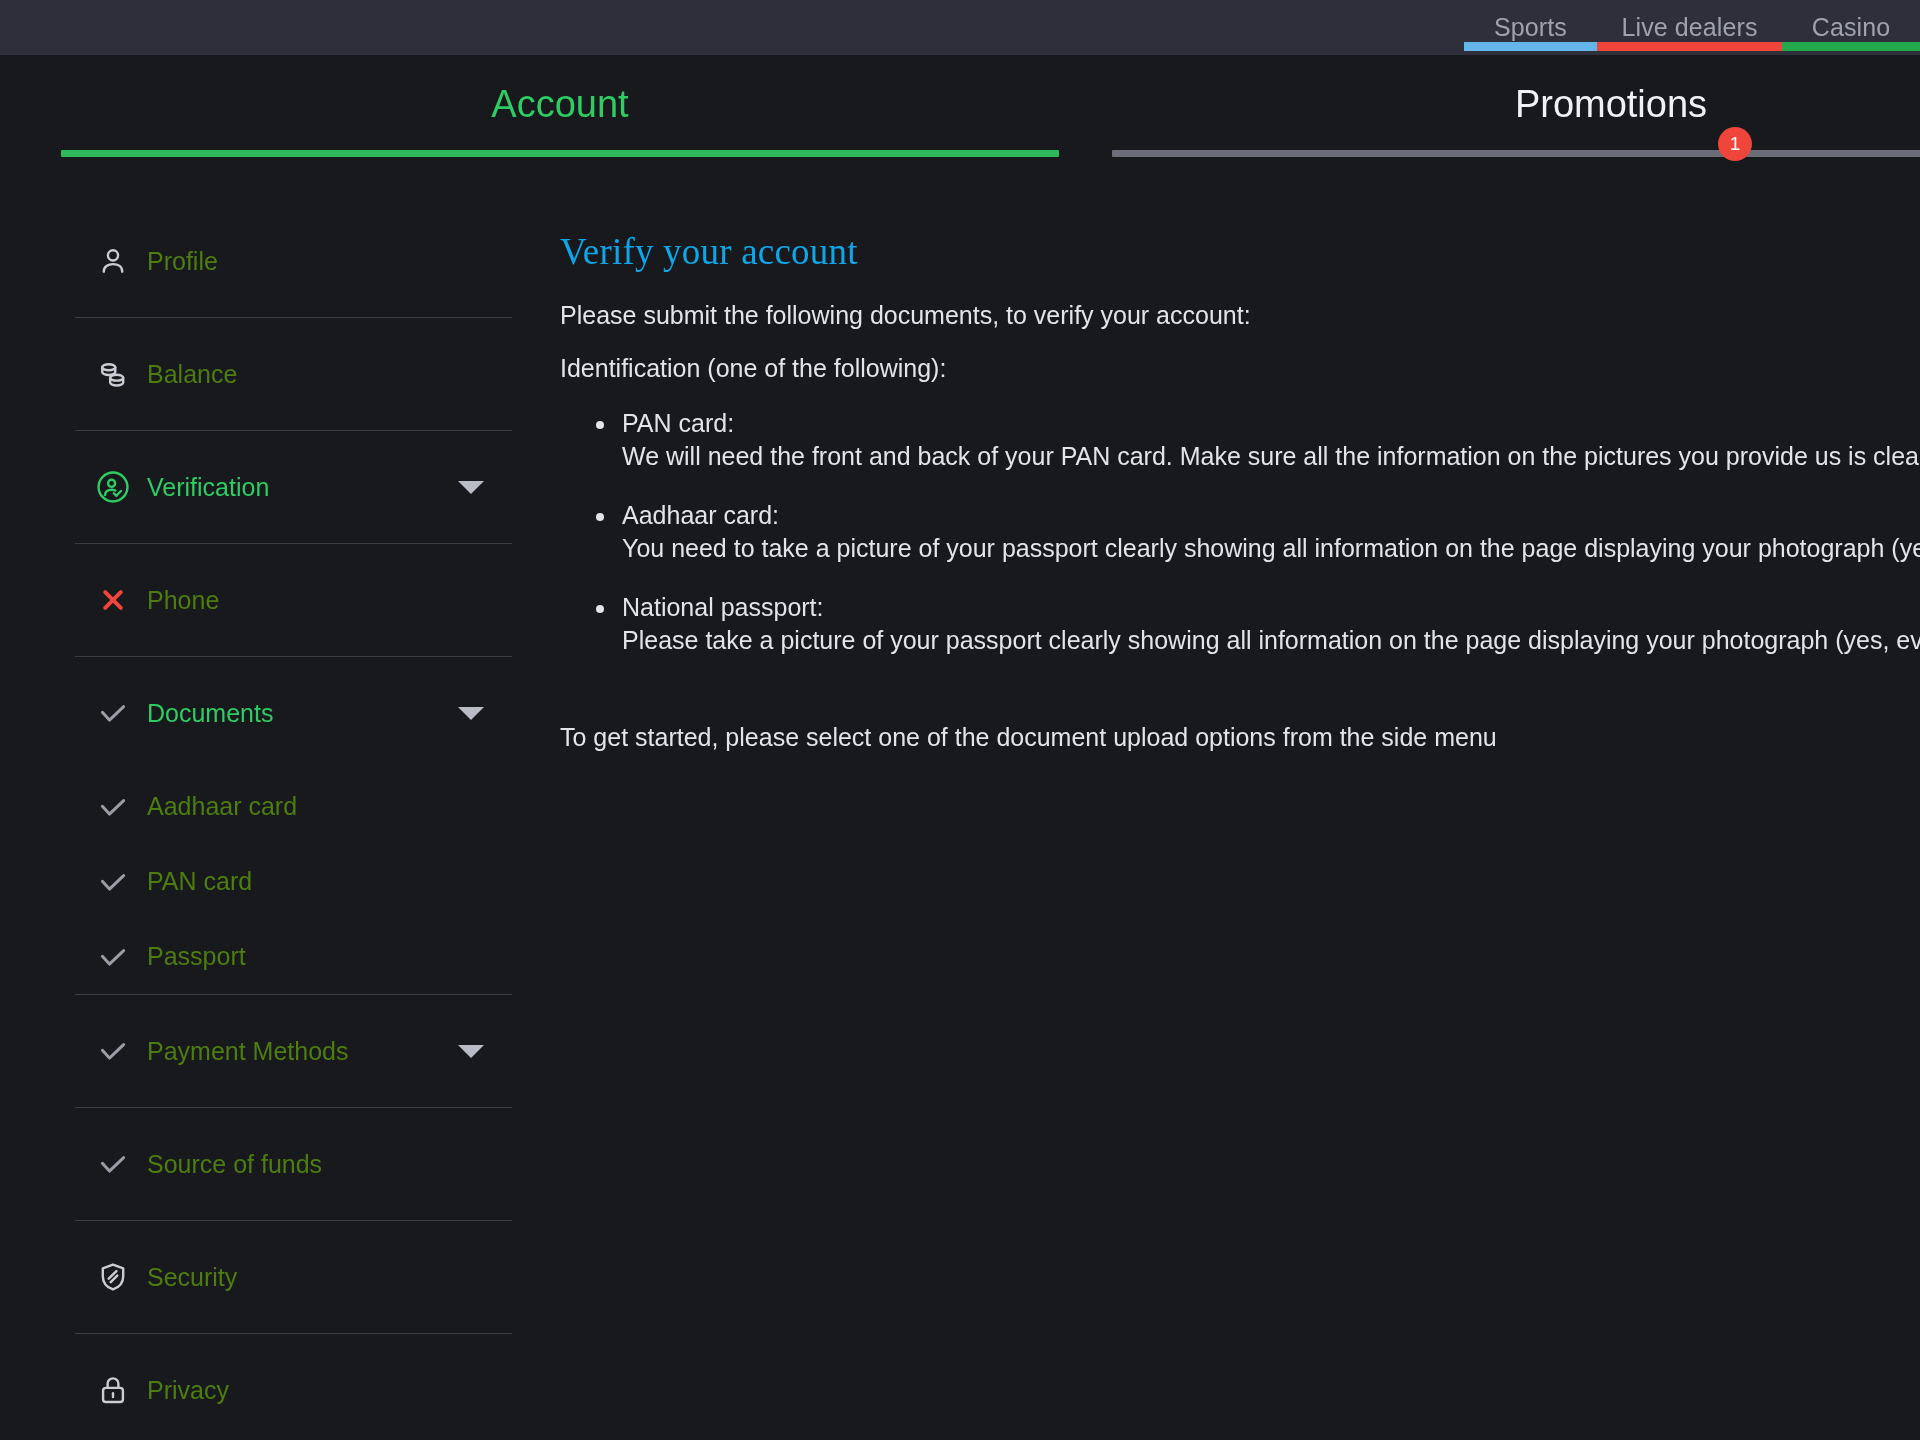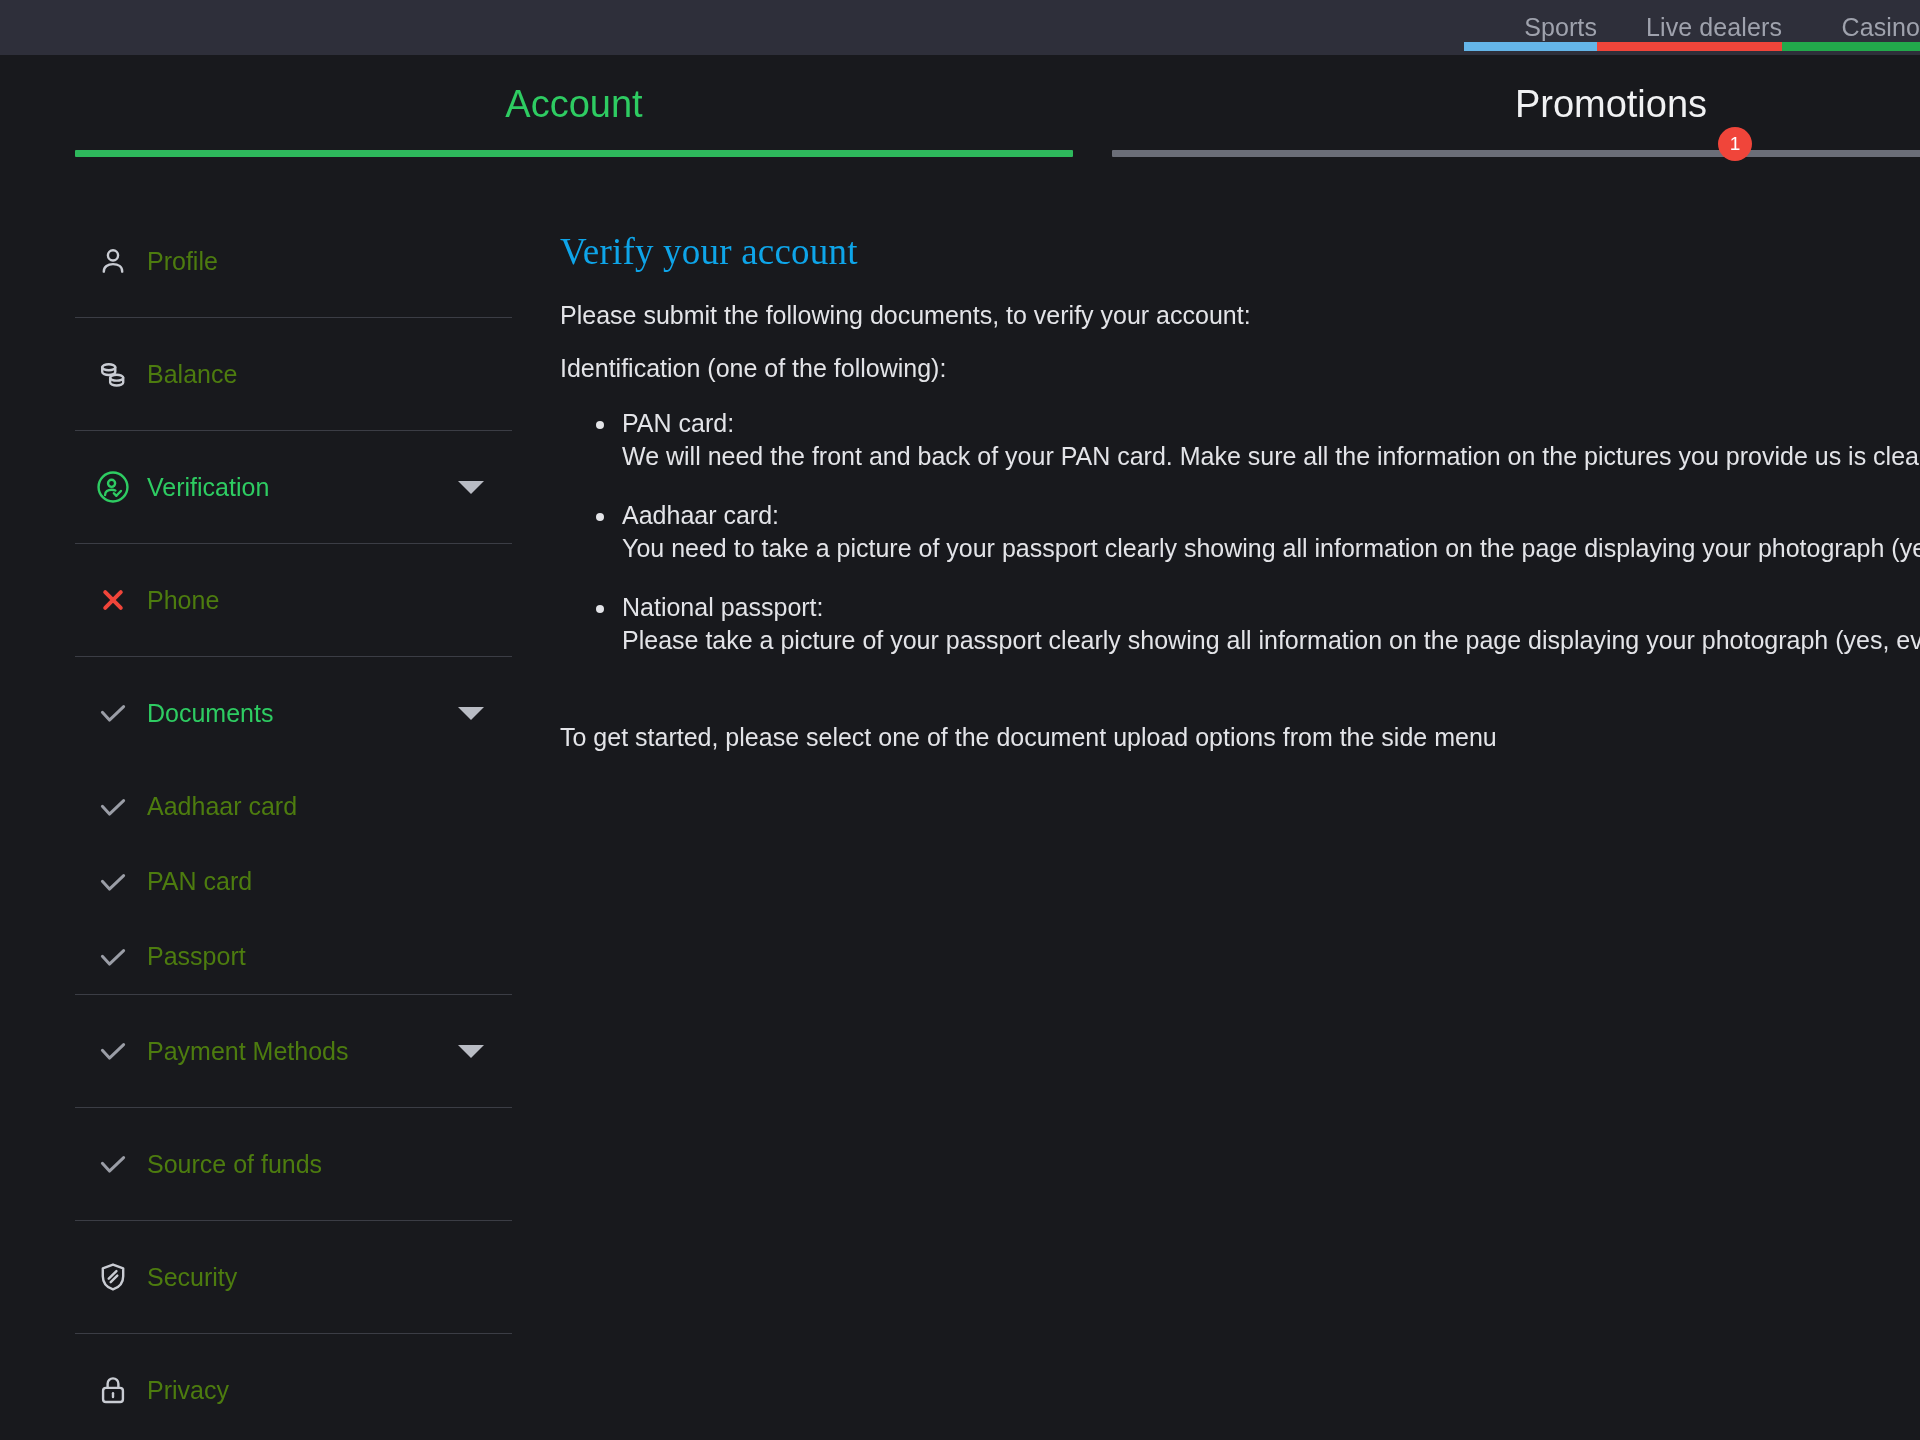--- a/index.html
+++ b/index.html
@@ -26,21 +26,21 @@
     top: 0;
     height: 55px;
     display: flex;
     align-items: flex-start;
   }
   .topnav-item {
     position: relative;
     height: 55px;
     display: flex;
     align-items: center;
-    justify-content: flex-end;
+    justify-content: center;
     padding: 0 28px;
     font-size: 25px;
     color: #9fa2ad;
     letter-spacing: .1px;
     white-space: nowrap;
   }
   .topnav-item .bar {
     position: absolute;
     left: 0; right: 0;
     bottom: 4px;
@@ -71,21 +71,21 @@
     font-size: 38px;
     white-space: nowrap;
   }
   .tab-underline {
     position: absolute;
     left: 0; right: 0;
     bottom: 8px;
     height: 7px;
     border-radius: 1px;
   }
-  .tab.account      { left: 75px;  width: 998px; text-decoration: underline; }
+  .tab.account      { left: 61px;  width: 998px; text-decoration: underline; }
   .tab.account .tab-label { color: #2ecc62; }
   .tab.account .tab-underline { background: #2eb85c; }
 
   .tab.promotions   { left: 1112px; width: 998px; }
   .tab.promotions .tab-label { color: #f0f1f3; }
   .tab.promotions .tab-underline { background: #6b6e78; }
 
   .badge {
     position: absolute;
     top: 72px;

